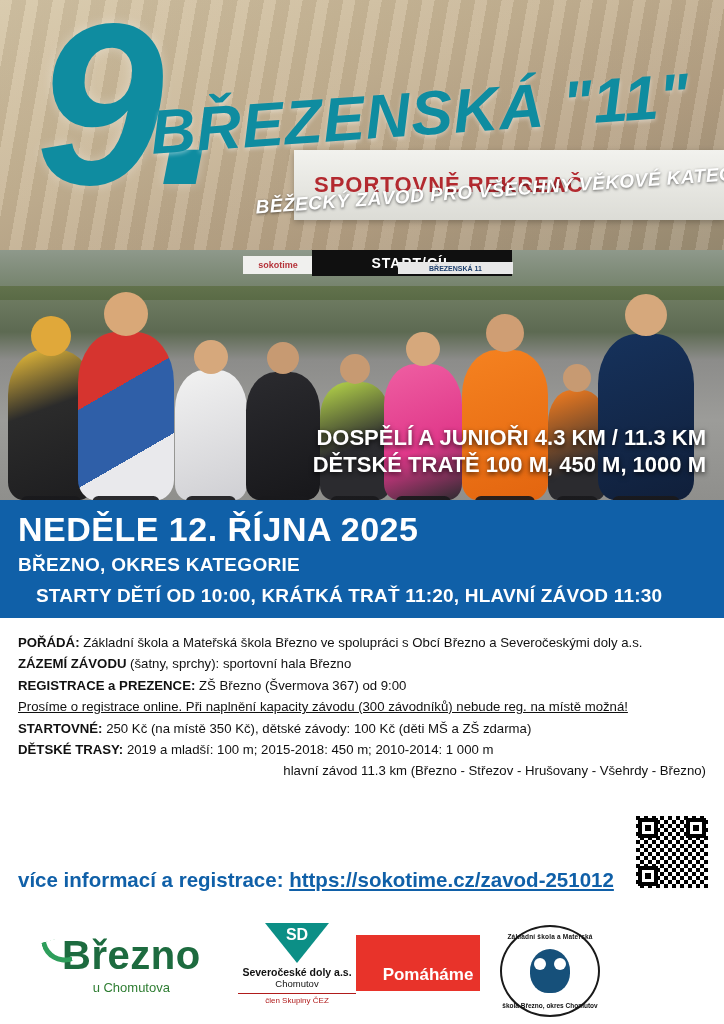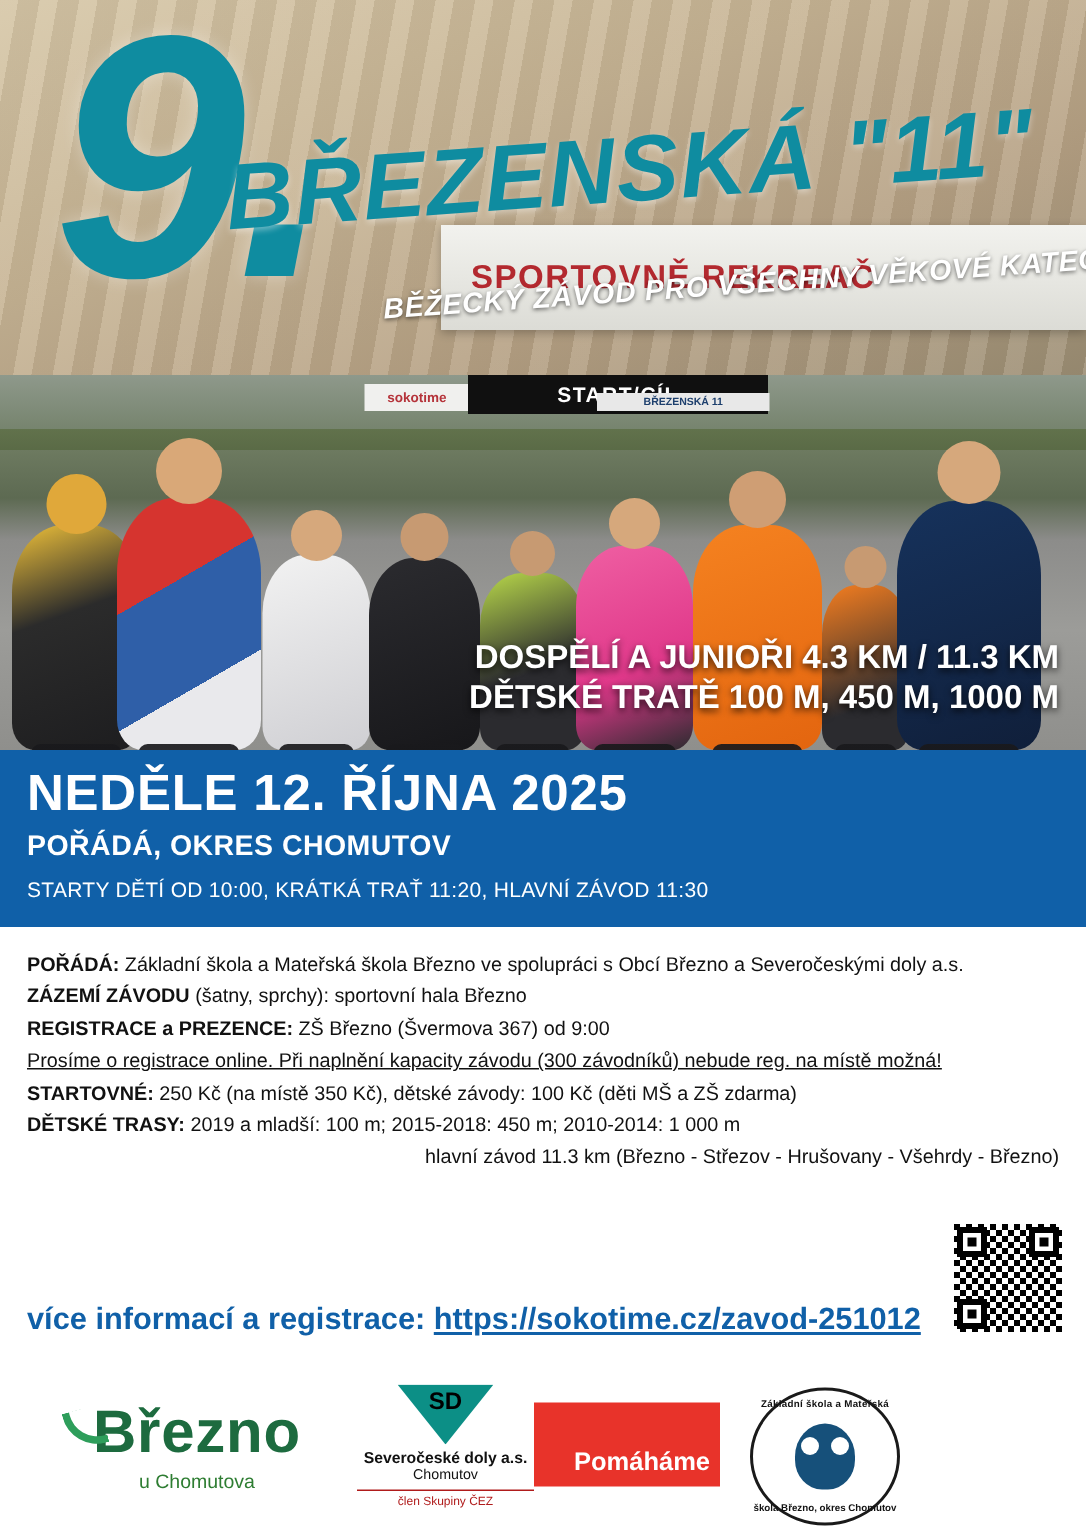--- a/index.html
+++ b/index.html
@@ -136,21 +136,21 @@
     color: #ffffff;
     padding: 12px 18px 0 18px;
   }
   .band-date {
     font-size: 34px; font-weight: bold; letter-spacing: .5px; line-height: 1.05;
   }
   .band-city {
     font-size: 19px; font-weight: bold; margin-top: 6px; letter-spacing: .3px;
   }
   .band-starts {
-    font-size: 14px; font-weight: normal; margin-top: 9px; letter-spacing: .2px;
+    font-size: 19px; font-weight: bold; margin-top: 9px; letter-spacing: .2px; margin-left: 18px;
   }
 
   
   .details {
     position: absolute; left: 0; top: 618px; width: 724px; height: 292px;
     background: #ffffff;
     padding: 14px 18px 0 18px;
     color: #111111;
     font-size: 13.2px;
     line-height: 1.62;
@@ -206,21 +206,21 @@
   .logo-sd {
     position: absolute; left: 238px; top: 12px; width: 118px; text-align: center;
   }
   .logo-sd .tri {
     width: 64px; height: 40px; margin: 0 auto;
     background: #0c8f86;
     clip-path: polygon(0 0, 100% 0, 50% 100%);
     position: relative;
     display: flex; align-items: flex-start; justify-content: center;
   }
-  .logo-sd .tri span { color: #000000; font-weight: bold; font-size: 16px; padding-top: 3px; }
+  .logo-sd .tri span { color: #ffffff; font-weight: bold; font-size: 16px; padding-top: 3px; }
   .logo-sd .t1 { font-size: 10.5px; font-weight: bold; color: #111; margin-top: 3px; }
   .logo-sd .t2 { font-size: 9.5px; color: #111; }
   .logo-sd .t3 { font-size: 8px; color: #b01b1b; margin-top: 4px; border-top: 1px solid #b01b1b; padding-top: 2px; }
 
   .logo-pomahame {
     position: absolute; left: 356px; top: 24px;
     width: 124px; height: 56px; background: #e8332a;
     display: flex; align-items: flex-end; justify-content: center;
     padding-bottom: 6px;
   }
@@ -322,21 +322,21 @@
     <div class="title-sub">BĚŽECKÝ ZÁVOD PRO VŠECHNY VĚKOVÉ KATEGORIE</div>
 
     <div class="distances">
       <div>DOSPĚLÍ A JUNIOŘI 4.3 KM / 11.3 KM</div>
       <div>DĚTSKÉ TRATĚ 100 M, 450 M, 1000 M</div>
     </div>
   </div>
 
   <div class="blue-band">
     <div class="band-date">NEDĚLE 12. ŘÍJNA 2025</div>
-    <div class="band-city">POŘÁDÁ, OKRES CHOMUTOV</div>
+    <div class="band-city">BŘEZNO, OKRES KATEGORIE</div>
     <div class="band-starts">STARTY DĚTÍ OD 10:00, KRÁTKÁ TRAŤ 11:20, HLAVNÍ ZÁVOD 11:30</div>
   </div>
 
   <div class="details">
     <div class="row">
       <b>POŘÁDÁ:</b><span> Základní škola a Mateřská škola Březno ve spolupráci s Obcí Březno a Severočeskými doly a.s.</span>
     </div>
     <div class="row">
       <b>ZÁZEMÍ ZÁVODU</b><span> (šatny, sprchy): sportovní hala Březno</span>
     </div>

